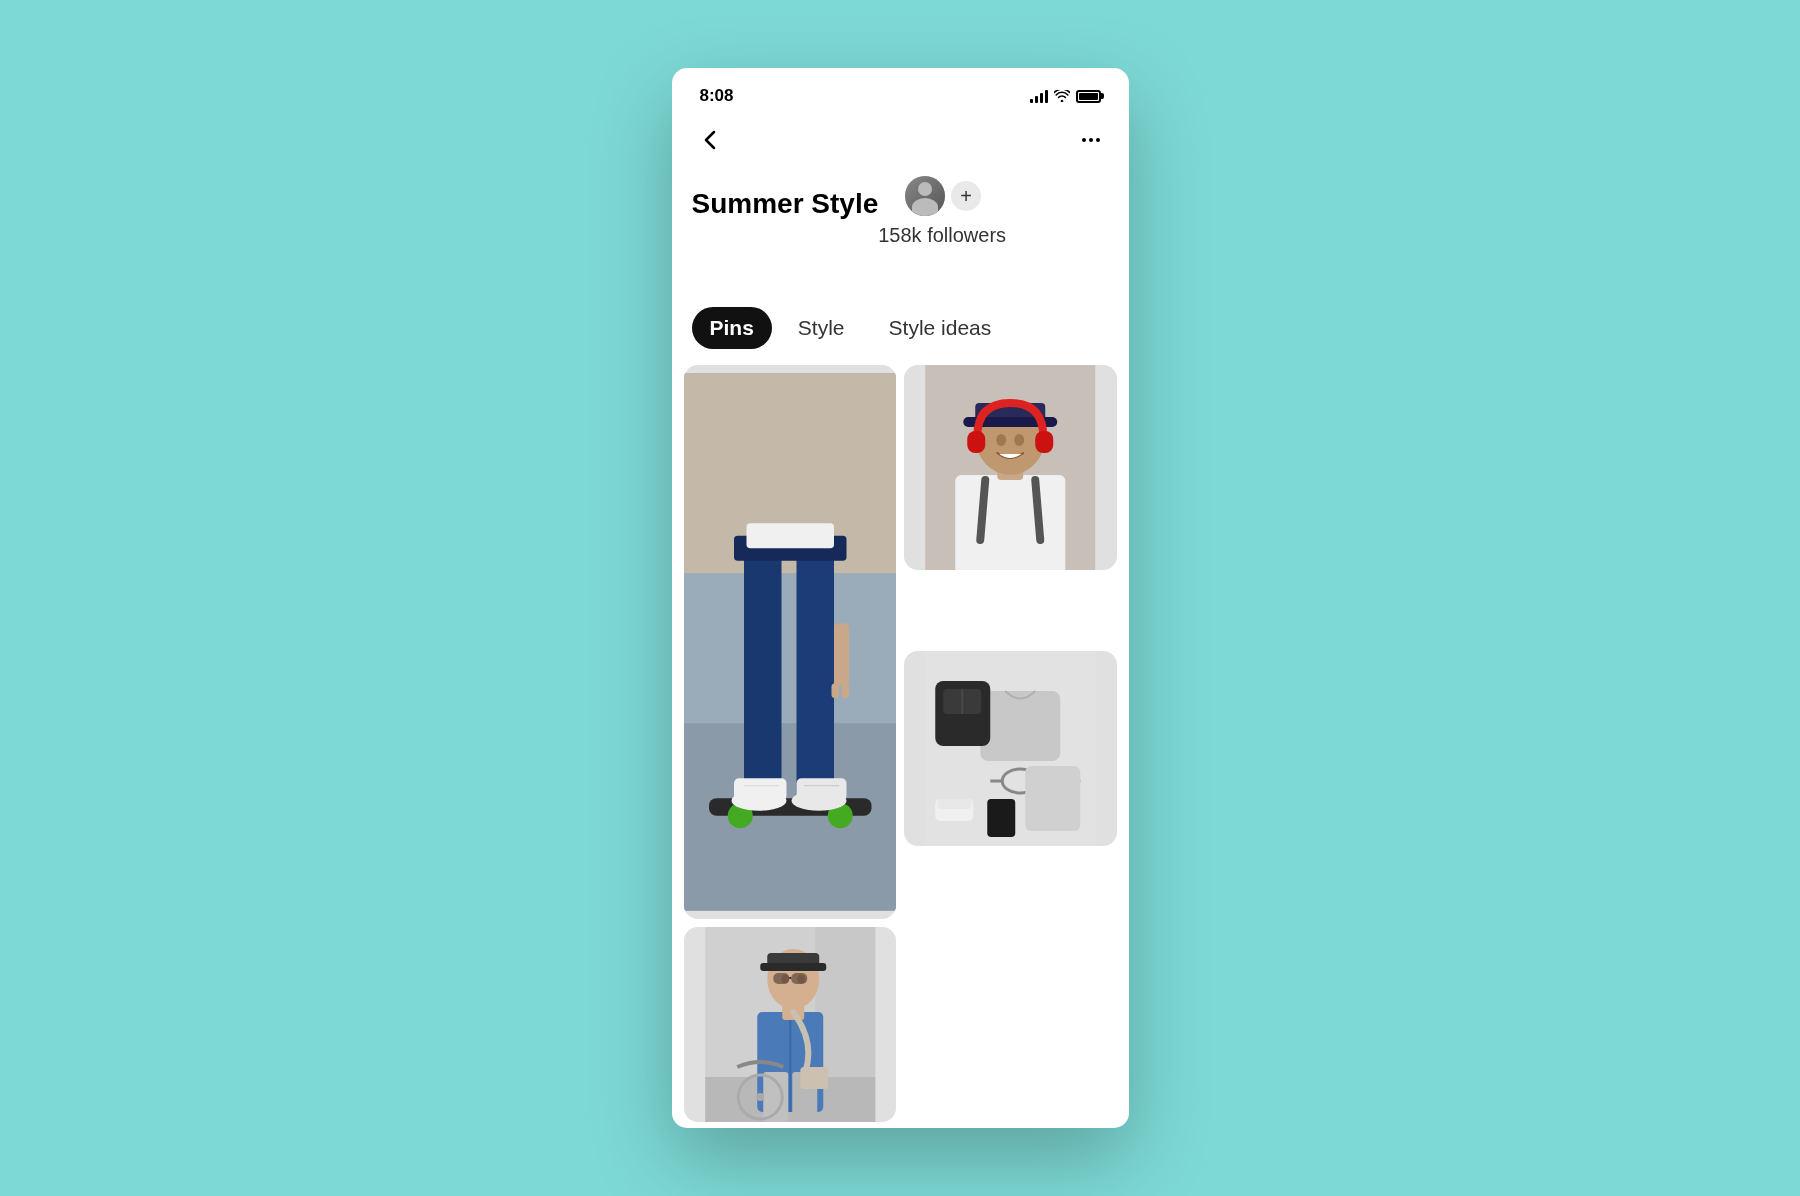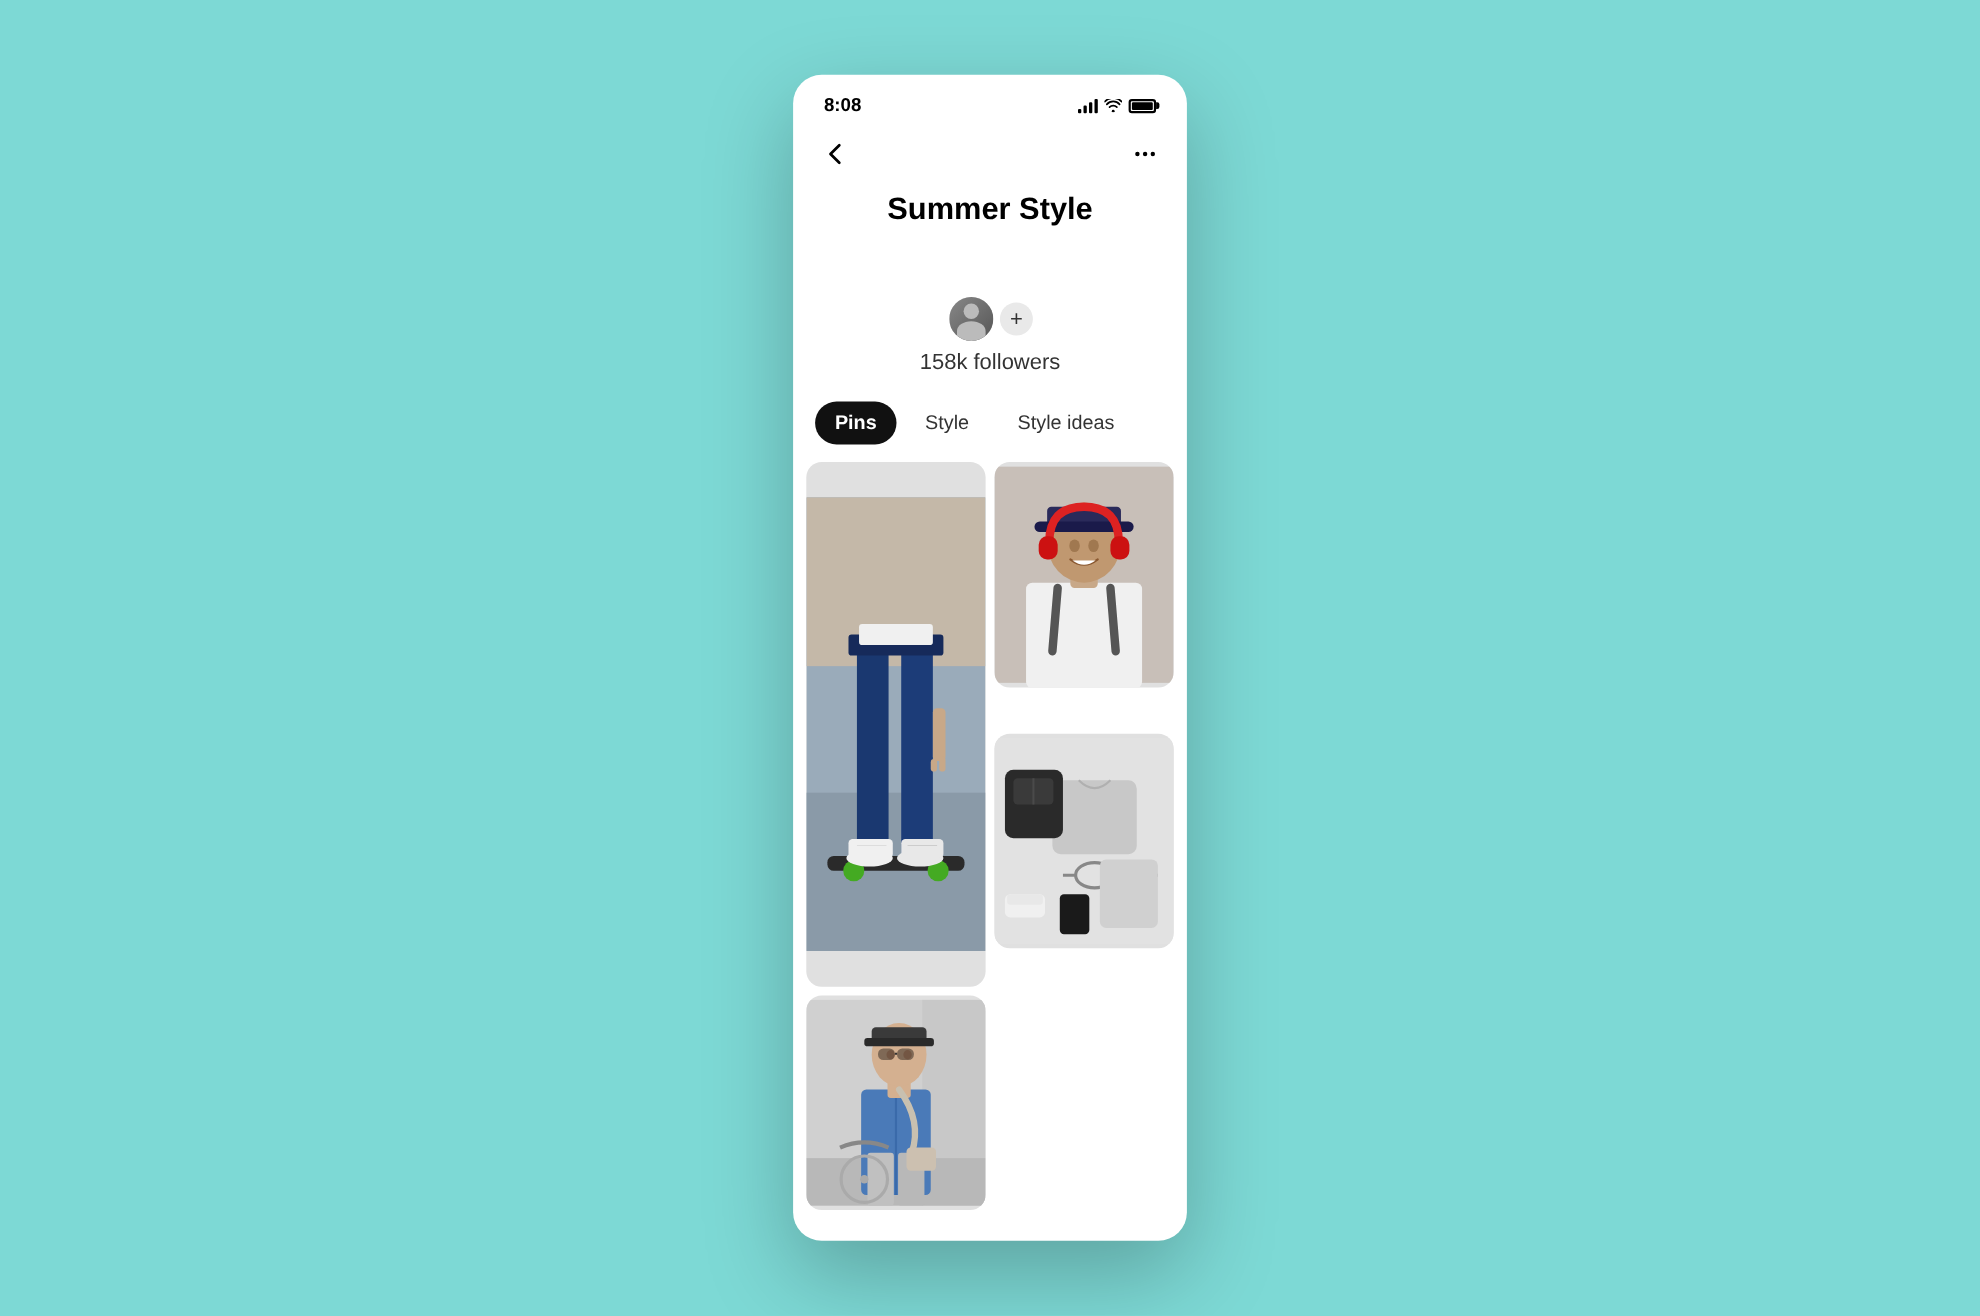--- a/index.html
+++ b/index.html
@@ -8,24 +8,24 @@
       width: 1800px;
       height: 1196px;
       background-color: #7dd9d5;
       display: flex;
       align-items: center;
       justify-content: center;
       font-family: -apple-system, BlinkMacSystemFont, 'Helvetica Neue', sans-serif;
     }
 
     .phone-wrapper {
-      width: 358px;
+      width: 457px;
       height: 1060px;
       background: #ffffff;
-      border-radius: 26px;
+      border-radius: 15px;
       box-shadow: 0 30px 80px rgba(0,0,0,0.25);
       overflow: hidden;
       position: relative;
       display: flex;
       flex-direction: column;
     }
 
     
     .status-bar {
       display: flex;
@@ -139,24 +139,23 @@
     .more-dot {
       width: 4px;
       height: 4px;
       background: #000;
       border-radius: 50%;
     }
 
     
     .board-header {
       display: flex;
-      flex-direction: column;
+      flex-direction: row;
       align-items: center;
       padding: 8px 20px 16px 20px;
-      gap: 48px;
     }
 
     .board-title {
       font-size: 28px;
       font-weight: 700;
       color: #000;
       margin-bottom: 14px;
     }
 
     .followers-section {
@@ -247,23 +246,24 @@
     .tabs-bar {
       display: flex;
       align-items: center;
       gap: 8px;
       padding: 8px 20px 16px 20px;
     }
 
     .tab-item {
       padding: 9px 18px;
       border-radius: 24px;
-      font-size: 18px;
+      font-size: 21px;
       font-weight: 500;
       cursor: pointer;
+      margin-top: 36px;
     }
 
     .tab-item.active {
       background: #111;
       color: #fff;
       font-weight: 600;
     }
 
     .tab-item.inactive {
       background: transparent;

